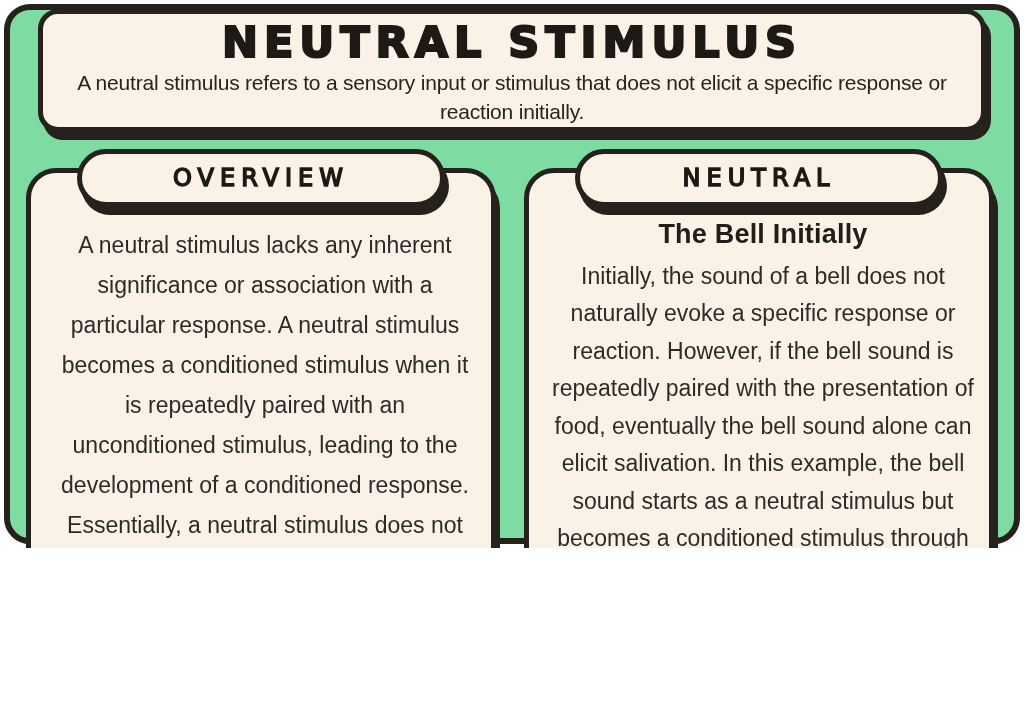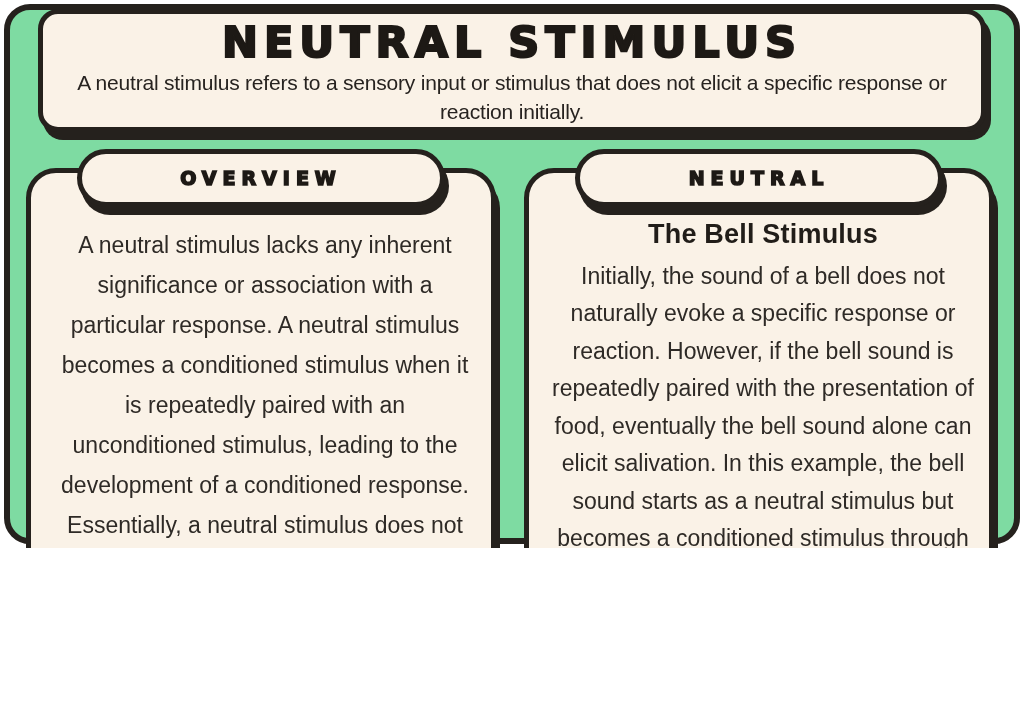--- a/index.html
+++ b/index.html
@@ -74,22 +74,22 @@
     width: 368px; height: 58px;
     background: #faf2e7;
     border: 5px solid #25211d;
     border-radius: 30px;
     box-shadow: 4px 8px 0 #25211d;
     box-sizing: border-box;
     display: flex; align-items: center; justify-content: center;
   }
   .tab span {
     font-family: "DejaVu Sans", "Liberation Sans", sans-serif;
-    font-size: 19px;
-    font-weight: bold;
+    font-size: 24px;
+    font-weight: normal;
     letter-spacing: 6px;
     color: #1d1915;
     -webkit-text-stroke: 1.6px #1d1915;
   }
   .card-body {
     padding: 52px 14px 0 14px;
     text-align: center;
     margin-left: 8px;
   }
   .card-body .body-text {
@@ -141,21 +141,21 @@
     <div class="card-body">
       <p class="body-text">A neutral stimulus lacks any inherent significance or association with a particular response. A neutral stimulus becomes a conditioned stimulus when it is repeatedly paired with an unconditioned stimulus, leading to the development of a conditioned response. Essentially, a neutral stimulus does not evoke a specific response until it is associated with a meaningful stimulus through conditioning.</p>
     </div>
   </section>
 
   <section class="card card-right">
     <div class="tab">
       <span>NEUTRAL</span>
     </div>
     <div class="card-body">
-      <h2 class="example-heading">The Bell Stimulus</h2>
+      <h2 class="example-heading">The Bell Initially</h2>
       <p class="body-text">Initially, the sound of a bell does not naturally evoke a specific response or reaction. However, if the bell sound is repeatedly paired with the presentation of food, eventually the bell sound alone can elicit salivation. In this example, the bell sound starts as a neutral stimulus but becomes a conditioned stimulus through the process of classical conditioning.</p>
     </div>
   </section>
 
   <div class="footer">
     <span>HELPFULPROFESSOR.COM</span>
   </div>
 </div>
 
 </body></html>

